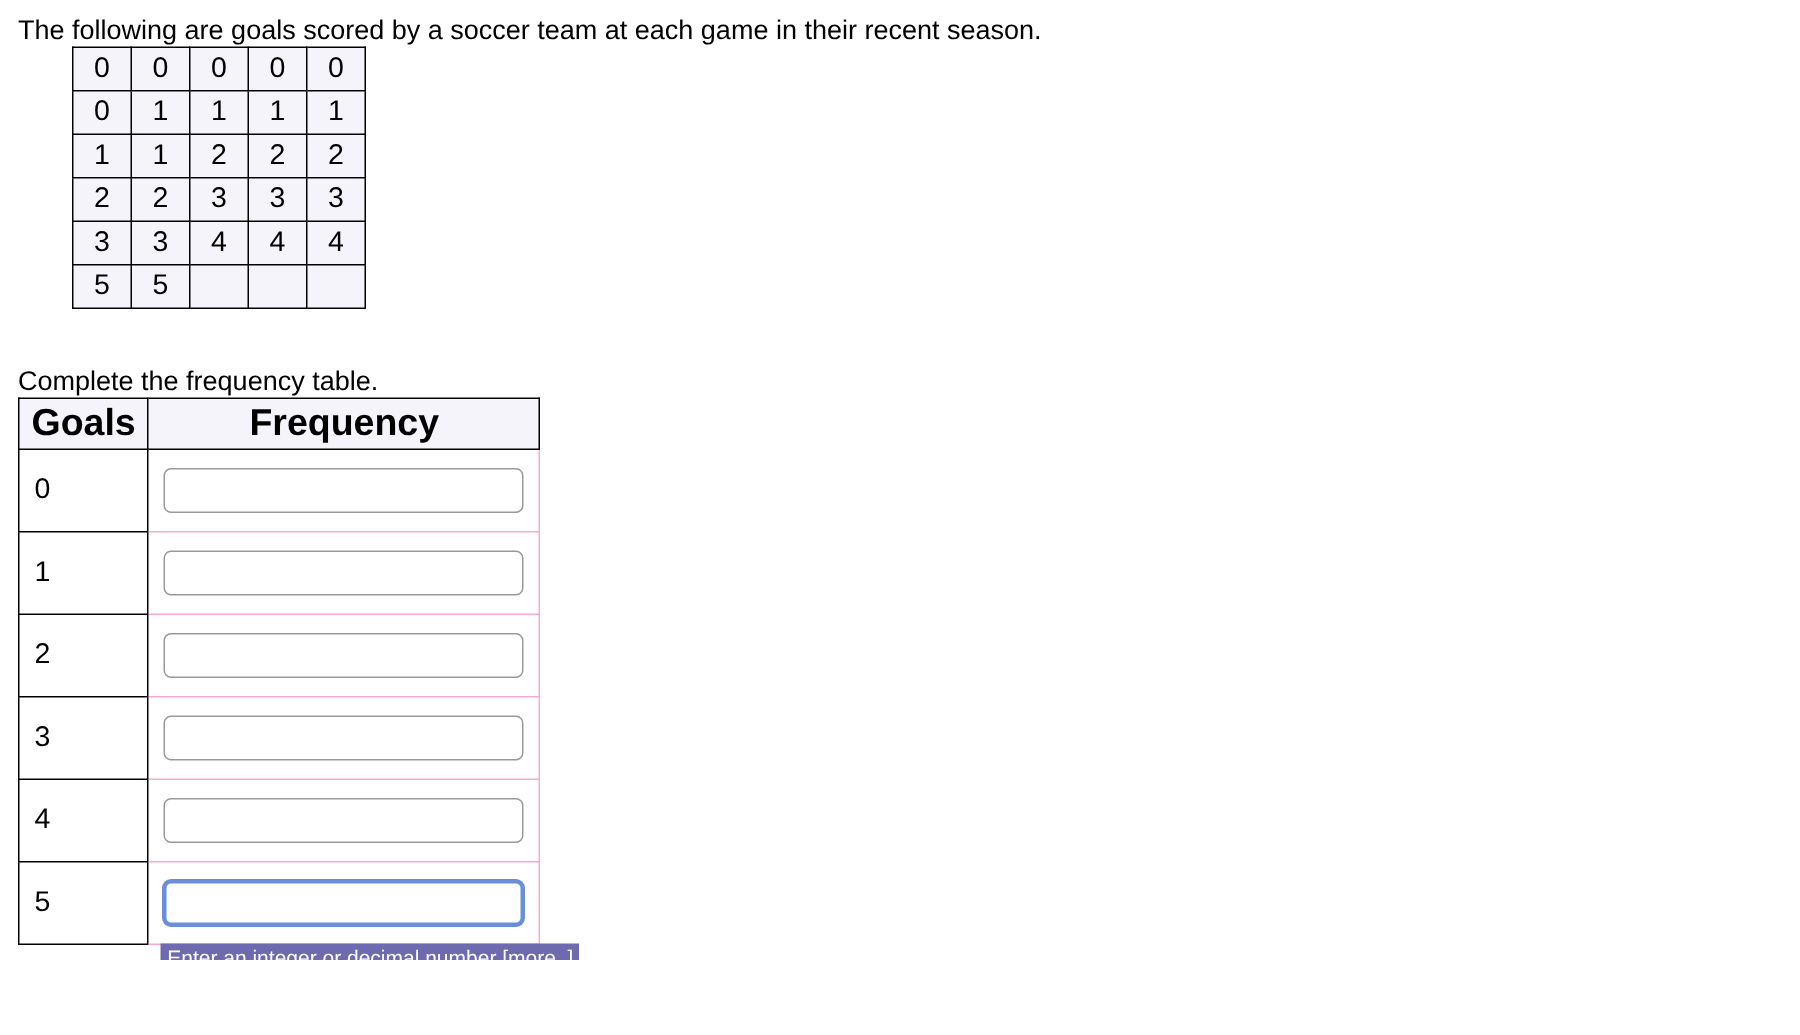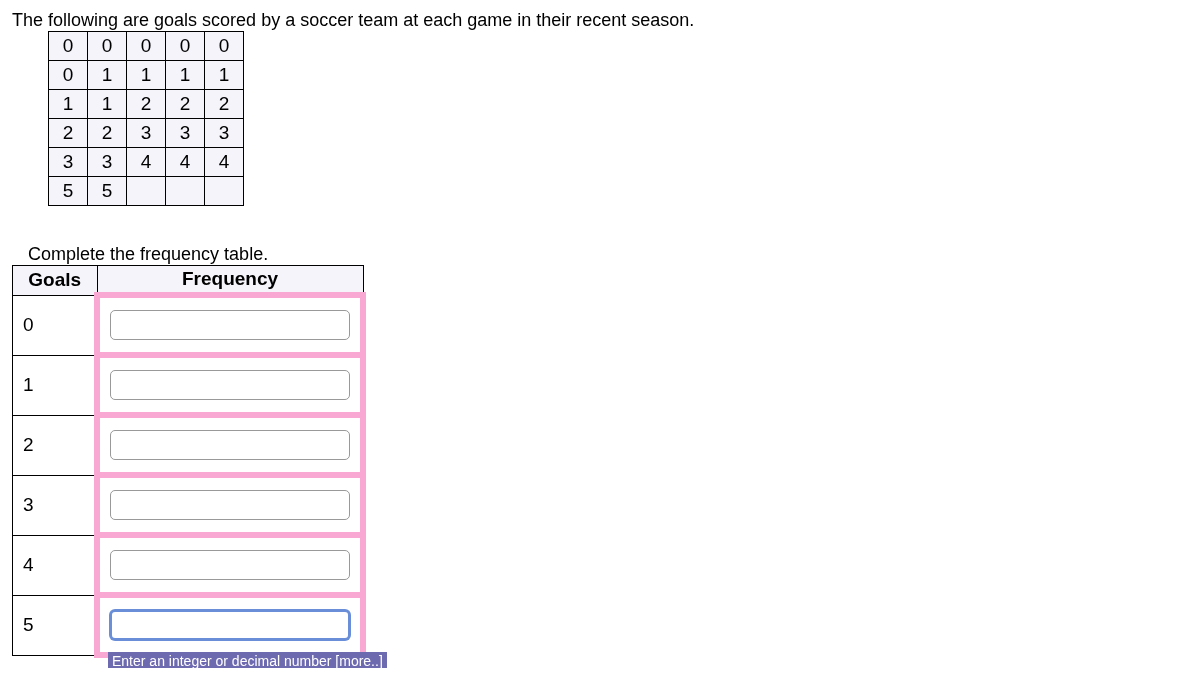--- a/index.html
+++ b/index.html
@@ -20,34 +20,33 @@
   .data-table td {
     border: 1px solid #000;
     width: 36px;
     height: 26px;
     text-align: center;
     font-size: 19px;
     background: #f5f4fb;
   }
   .instruction {
     margin-bottom: 0;
-    margin-left: 16px;
   }
   .freq-table {
     border-collapse: collapse;
   }
   .freq-table th {
     border: 1px solid #000;
     background: #f5f4fb;
     font-weight: bold;
-    font-size: 19px;
+    font-size: 25px;
     padding: 2px 8px;
   }
   .freq-table td {
-    border: 6px solid #f9a8d4;
+    border: 1px solid #f9a8d4;
     vertical-align: middle;
     height: 52px;
   }
   .freq-table td.goal-cell {
     border: 1px solid #000;
     width: 70px;
     padding-left: 10px;
     font-size: 19px;
     text-align: left;
   }

